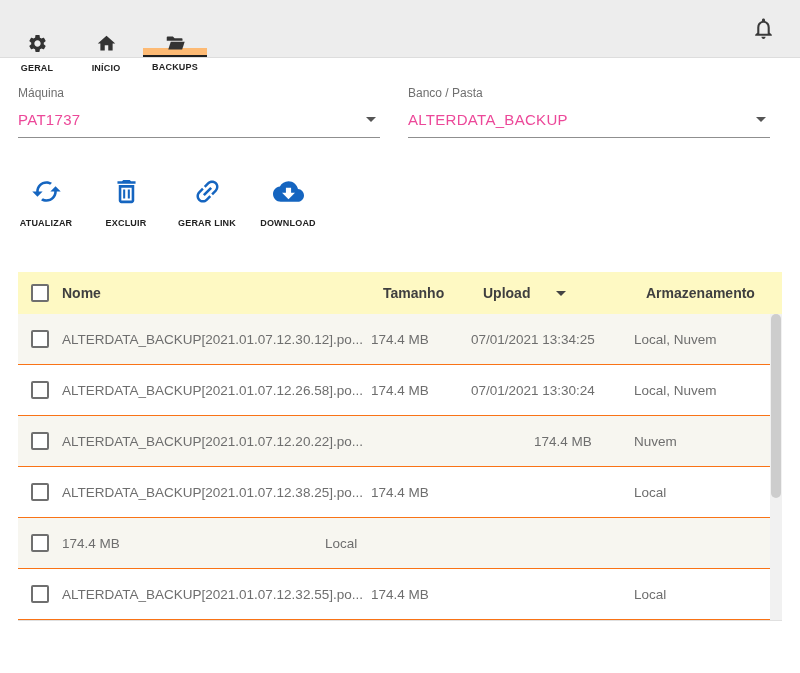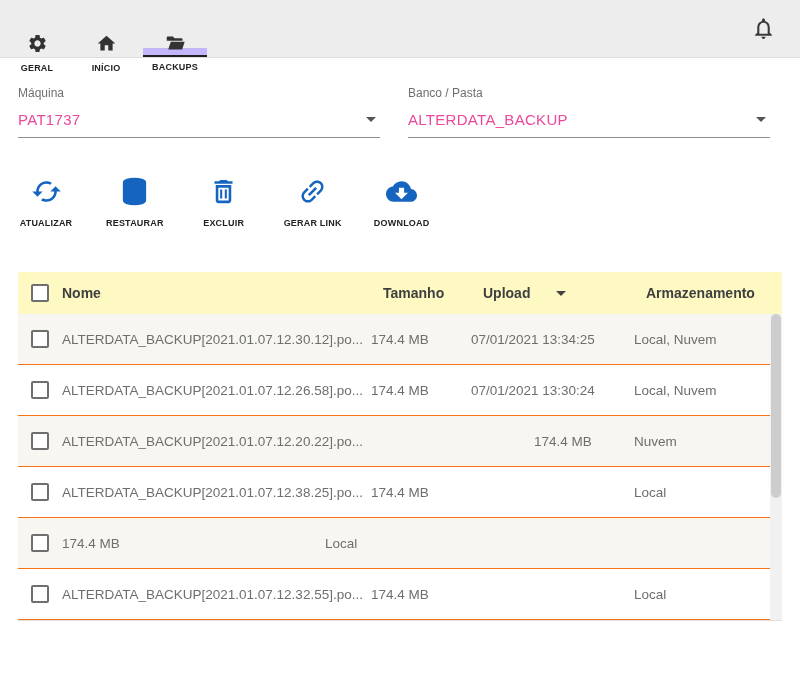--- a/index.html
+++ b/index.html
@@ -2,36 +2,36 @@
 <html><head>
 <meta charset="utf-8">
 <style>
   * { box-sizing: border-box; margin: 0; padding: 0; }
   html, body { width: 800px; height: 673px; background: #ffffff; overflow: hidden; }
   body { font-family: "Liberation Sans", sans-serif; }
 
   
   .topbar { height: 58px; background: #ededed; border-bottom: 1px solid #dddddd; display: flex; align-items: stretch; }
   .tab { width: 64px; margin-left: 5px; display: flex; flex-direction: column; align-items: center; justify-content: center; gap: 5px; cursor: pointer; color: #333; margin-top: 48px; }
-  .tab.selected { background: #c4b5fd; border-bottom: 2px solid #1f1f1f; }
+  .tab.selected { background: #fdba74; border-bottom: 2px solid #1f1f1f; }
   .tab svg { width: 21px; height: 21px; fill: #333; }
   .tab-label { font-size: 9px; font-weight: 700; color: #222; letter-spacing: .2px; }
   .bell-wrap { margin-left: auto; margin-right: 24px; align-self: center; display: flex; }
   .bell-wrap svg { width: 25px; height: 25px; fill: #3a3a3a; }
 
   
   .filters { display: flex; gap: 28px; padding: 0 30px 0 18px; margin-top: 28px; }
   .field { flex: 1; cursor: pointer; }
   .field-label { font-size: 12px; color: #6f6f6f; }
   .value-row { display: flex; align-items: center; justify-content: space-between; border-bottom: 1px solid #8f8f8f; padding: 11px 4px 9px 0; }
   .field-value { font-size: 15px; color: #ec4899; letter-spacing: .3px; }
   .arrow-down { width: 0; height: 0; border-left: 5px solid transparent; border-right: 5px solid transparent; border-top: 5px solid #555; }
 
   
-  .toolbar { display: flex; gap: 32px; padding: 0 18px; margin-top: 38px; align-items: center; }
+  .toolbar { display: flex; gap: 24px; padding: 0 18px; margin-top: 38px; align-items: center; }
   .action { display: flex; flex-direction: column; align-items: center; gap: 7px; min-width: 56px; cursor: pointer; }
   .action svg { width: 31px; height: 31px; fill: #1565c0; }
   .action-label { font-size: 9px; font-weight: 700; color: #222; letter-spacing: .2px; }
 
   
   .table { margin: 44px 18px 0 18px; position: relative; border-bottom: 1px solid #e0e0e0; }
   .thead { height: 42px; background: #fef9c3; display: flex; align-items: center; font-size: 14px; font-weight: 700; color: #3f3f3f; }
   .tbody { margin-right: 12px; }
   .trow { height: 51px; display: flex; align-items: center; font-size: 13.5px; color: #6e6e6e; border-bottom: 1px solid #f97316; background: #ffffff; }
   .tbody .trow:nth-child(odd) { background: #f7f6f0; }
@@ -103,30 +103,20 @@
   <div class="action">
     <span>
       <svg viewBox="0 0 24 24">
           <path d="M19 8l-4 4h3c0 3.31-2.69 6-6 6-1.01 0-1.97-.25-2.8-.7l-1.46 1.46C8.97 19.54 10.43 20 12 20c4.42 0 8-3.58 8-8h3l-4-4zM6 12c0-3.31 2.69-6 6-6 1.01 0 1.97.25 2.8.7l1.46-1.46C15.03 4.46 13.57 4 12 4c-4.42 0-8 3.58-8 8H1l4 4 4-4H6z"></path>
         </svg>
     </span>
     <span class="action-label">ATUALIZAR</span>
   </div>
   <div class="action">
     <span>
-      <svg viewBox="0 0 24 24" fill="none">
-          <ellipse cx="12" cy="5" rx="8" ry="2.6" stroke="#1565c0" stroke-width="2"></ellipse>
-          <path d="M4 5v14c0 1.44 3.58 2.6 8 2.6s8-1.16 8-2.6V5" stroke="#1565c0" stroke-width="2"></path>
-          <path d="M4 9.7c0 1.44 3.58 2.6 8 2.6s8-1.16 8-2.6M4 14.4c0 1.44 3.58 2.6 8 2.6s8-1.16 8-2.6" stroke="#1565c0" stroke-width="2"></path>
-        </svg>
-    </span>
-    <span class="action-label">RESTAURAR</span>
-  </div>
-  <div class="action">
-    <span>
       <svg viewBox="0 0 24 24">
           <path d="M16 9v10H8V9h8m-1.5-6h-5l-1 1H5v2h14V4h-3.5l-1-1zM18 7H6v12c0 1.1.9 2 2 2h8c1.1 0 2-.9 2-2V7z"></path>
           <path d="M10.2 10.5v7M13.8 10.5v7" stroke="#1565c0" stroke-width="1.6" fill="none"></path>
         </svg>
     </span>
     <span class="action-label">EXCLUIR</span>
   </div>
   <div class="action">
     <span>
       <svg viewBox="0 0 24 24">

